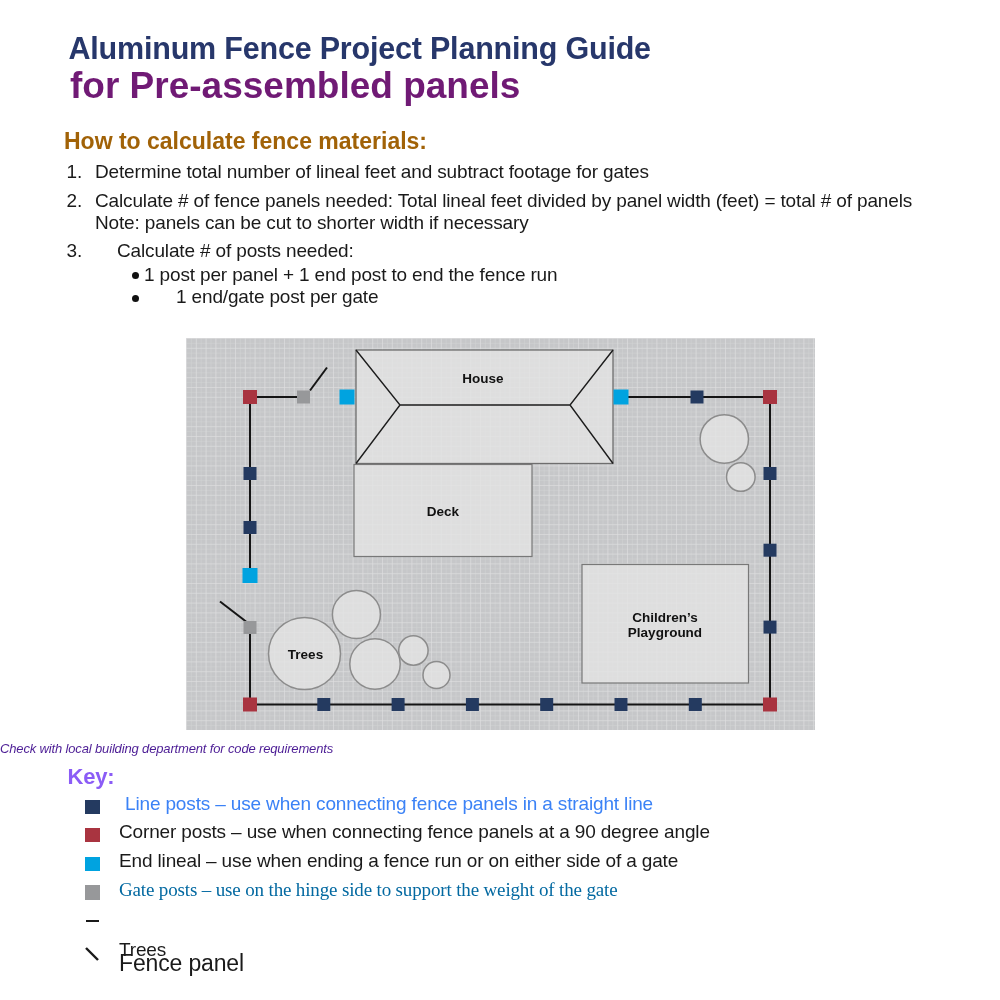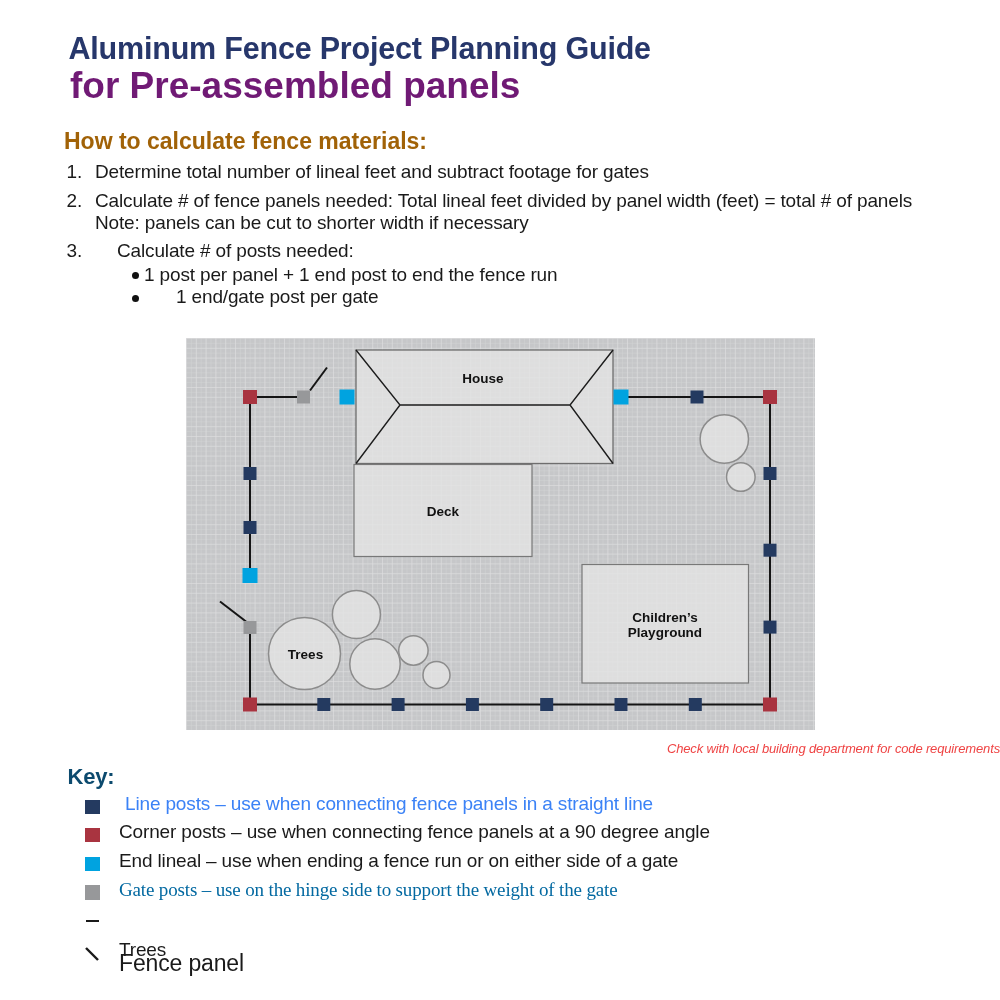--- a/index.html
+++ b/index.html
@@ -163,23 +163,23 @@
       <rect x="577" y="359.5" width="14" height="14" fill="#a93440"></rect>
     </g>
 
   <g>
     <rect x="577.5" y="129" width="13" height="13" fill="#243a60"></rect>
     <rect x="577.5" y="205.7" width="13" height="13" fill="#243a60"></rect>
     <rect x="577.5" y="282.6" width="13" height="13" fill="#243a60"></rect>
   </g>
 </svg>
 
-<div class="abs" style="left:0;top:741px;width:1000px;text-align:right;font-size:13px;letter-spacing:-0.15px;font-style:italic;color:#ef4444;">Check with local building department for code requirements</div>
-
-<div class="abs" style="left:67.5px;top:763.5px;font-size:22px;letter-spacing:-0.2px;font-weight:bold;color:#0c4a6e;">Key:</div>
+<div class="abs" style="left:0;top:741px;width:1000px;text-align:left;font-size:13px;letter-spacing:-0.15px;font-style:italic;color:#4c1d95;">Check with local building department for code requirements</div>
+
+<div class="abs" style="left:67.5px;top:763.5px;font-size:22px;letter-spacing:-0.2px;font-weight:bold;color:#8b5cf6;">Key:</div>
 
 <div class="abs" style="left:85px;top:799.5px;width:14.5px;height:14.5px;background:#243a60;"></div>
 
 <div class="abs" style="left:125px;top:792.7px;font-size:19px;letter-spacing:-0.15px;color:#3b82f6;">Line posts – use when connecting fence panels in a straight line</div>
 
 <div class="abs" style="left:85px;top:827.5px;width:14.5px;height:14.5px;background:#a93440;"></div>
 
 <div class="abs" style="left:119px;top:820.8px;font-size:19px;letter-spacing:-0.15px;color:#1a1a1a;">Corner posts – use when connecting fence panels at a 90 degree angle</div>
 
 <div class="abs" style="left:85px;top:856.7px;width:14.5px;height:14.5px;background:#00a3e0;"></div>

